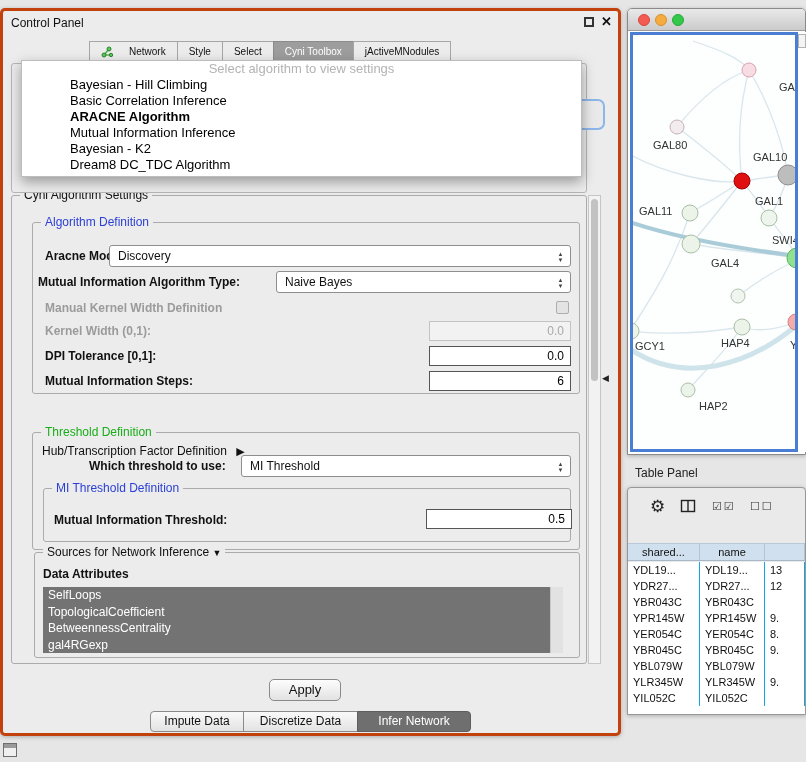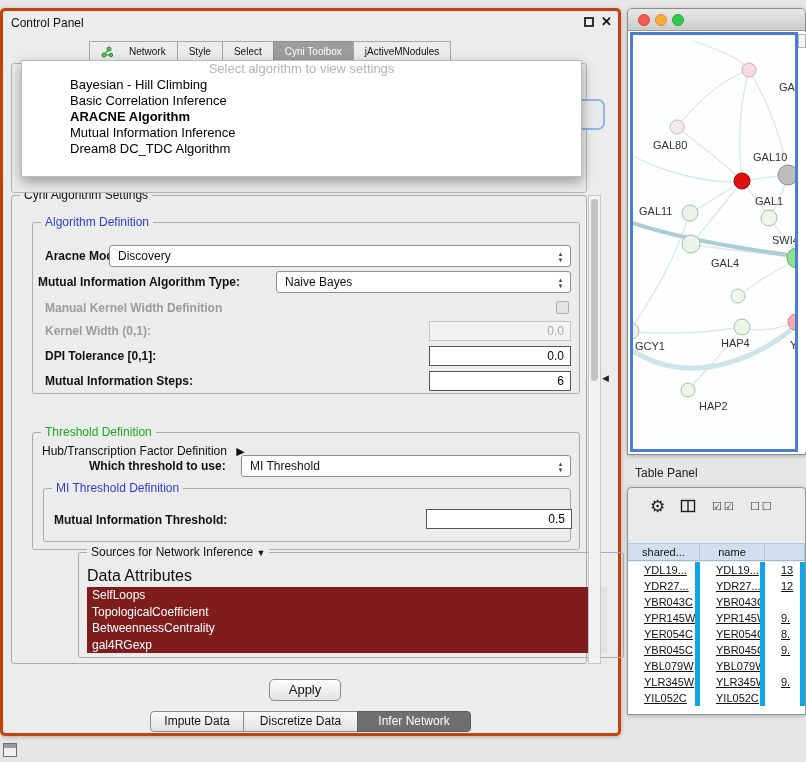--- a/index.html
+++ b/index.html
@@ -34,43 +34,43 @@
 
   .group { position:absolute; border:1px solid #ababab; border-radius:3px; }
   .legend { position:absolute; top:-8px; left:8px; background:#ececec; padding:0 4px; font-size:12px; white-space:nowrap; }
   .legend.blue { color:#2a3fd4; }
   .legend.green { color:#19ad19; }
 
   #cyni-group { left:8px; top:184px; width:576px; height:469px; }
   #algo-box   { left:20px; top:26px;  width:548px; height:172px; }
   #thr-box    { left:20px; top:236px; width:548px; height:118px; }
   #mi-box     { left:10px; top:55px;  width:528px; height:54px; }
-  #src-box    { left:22px; top:356px; width:546px; height:106px;margin-left:44px; }
+  #src-box    { left:22px; top:356px; width:546px; height:106px; }
 
   .lbl  { position:absolute; font-weight:bold; font-size:12px; color:#111; white-space:nowrap; }
   .lbl.dis { color:#9b9b9b; }
 
   .combo { position:absolute; height:22px; background:#fff; border:1px solid #8e8e8e; border-radius:3px;
            font-size:12px; line-height:20px; padding-left:8px; }
   .combo .arrows { position:absolute; right:3px; top:3px; width:13px; height:15px; display:flex;
                    flex-direction:column; align-items:center; justify-content:center; }
   .combo .arrows i { font-style:normal; font-size:6px; line-height:6px; color:#444; }
 
   .tfield { position:absolute; height:20px; background:#fff; border:1px solid #555;
             font-family:"Liberation Sans", sans-serif; font-size:12px; text-align:right; padding:0 6px; }
   .tfield.dis { border-color:#c3c3c3; background:#f2f2f2; color:#a8a8a8; }
 
   .checkbox { position:absolute; width:13px; height:13px; border:1px solid #aeaeae; background:#e3e3e3; border-radius:2px; }
 
   .hub-row { position:absolute; left:30px; top:204px; font-size:12px; color:#111;margin-top:44px; }
   .tri { font-size:11px; color:#111; margin-left:6px; }
 
-  .src-sub { position:absolute; left:8px; top:14px; font-weight:normal; font-size:16px; }
+  .src-sub { position:absolute; left:8px; top:14px; font-weight:bold; font-size:12px; }
   .src-list { position:absolute; left:8px; top:34px; width:520px; height:66px; background:#fff; overflow:hidden; }
-  .src-item { height:16.5px; line-height:16.5px; width:608px; background:#7f1d1d; color:#fff; font-size:12px; padding-left:5px; }
+  .src-item { height:16.5px; line-height:16.5px; width:608px; background:#737373; color:#fff; font-size:12px; padding-left:5px; }
   .src-scroll { position:absolute; right:0; top:0; width:13px; height:66px; background:#e2e2e2; border-left:1px solid #c9c9c9; }
 
   .v-scrollbar { position:absolute; left:585px; top:184px; width:13px; height:469px;
                  background:#f2f2f2; border:1px solid #c6c6c6; }
   .v-thumb { position:absolute; left:2px; top:3px; width:7px; height:182px; border-radius:4px; background:#c2c2c2; }
   .splitter-arrow { position:absolute; left:599px; top:362px; font-size:9px; color:#222; }
 
   .btn { position:absolute; border:1px solid #8a8a8a; border-radius:5px;
          background:linear-gradient(#fdfdfd,#e2e2e2); font-size:13px; text-align:center; }
   #apply-btn { left:266px; top:668px; width:72px; height:22px; line-height:20px; }
@@ -104,21 +104,21 @@
   .t-gear { left:22px; font-size:17px; }
   .t-cols { left:52px; top:4px; }
   .t-checks { left:84px; top:6px; font-size:11px; letter-spacing:2px; color:#333; }
   .t-boxes { left:122px; top:6px; font-size:11px; letter-spacing:2px; color:#333; }
   .t-header { position:absolute; left:0; top:55px; width:100%; height:18px; background:#d0e0ee;
               border-top:1px solid #b8c8d8; border-bottom:1px solid #a8b8c8; display:flex; font-size:11px; }
   .t-header .hc { line-height:16px; text-align:center; border-right:1px solid #b4c4d4; }
   .hc1 { width:72px; } .hc2 { width:65px; } .hc3 { flex:1; }
   .t-body { position:absolute; left:0; top:74px; width:100%; bottom:0; background:#fff; overflow:hidden; }
   .t-row { display:flex; height:16px; line-height:16px; font-size:11px; }
-  .tc { padding-left:16px; overflow:hidden; white-space:nowrap; border-right:5px solid #0ea5e9;text-decoration:underline; }
+  .tc { padding-left:5px; overflow:hidden; white-space:nowrap; border-right:1px solid #0ea5e9; }
   .tc1 { width:72px; } .tc2 { width:65px; } .tc3 { flex:1; }
 
   .corner-icon { position:absolute; left:3px; top:743px; width:14px; height:14px;
                  border:1px solid #6e6e6e; background:#f0f0f0; }
   .corner-icon .bar { position:absolute; left:0; top:0; width:100%; height:4px; background:#9a9a9a; }
 </style>
 </head>
 <body>
 
 <div id="screen">
@@ -157,20 +157,21 @@
 
     <div class="hidden-box"></div>
     <div class="combo-frag"></div>
 
     <div class="popup">
       <div class="p-hd">Select algorithm to view settings</div>
       <div class="p-it">Bayesian - Hill Climbing</div>
       <div class="p-it">Basic Correlation Inference</div>
       <div class="p-it sel">ARACNE Algorithm</div>
       <div class="p-it">Mutual Information Inference</div>
+      <div class="p-it">Bayesian - K2</div>
       <div class="p-it">Dream8 DC_TDC Algorithm</div>
     </div>
 
     <div class="group" id="cyni-group">
       <span class="legend">Cyni Algorithm Settings</span>
 
       <div class="group" id="algo-box">
         <span class="legend blue">Algorithm Definition</span>
 
         <span class="lbl" style="left:12px; top:26px;">Aracne Mode:</span>

